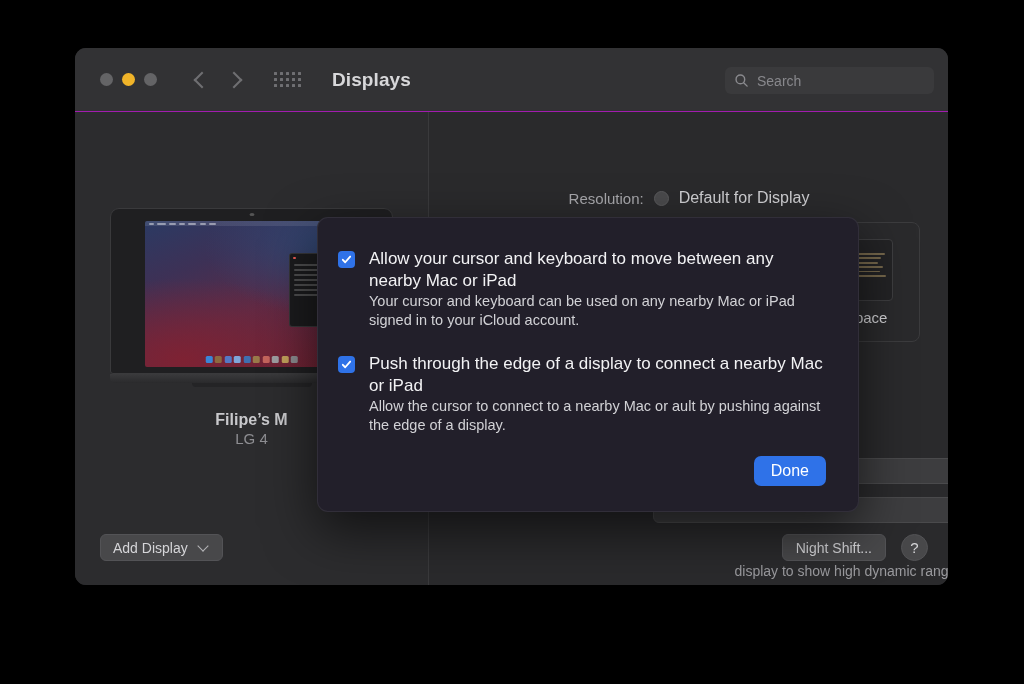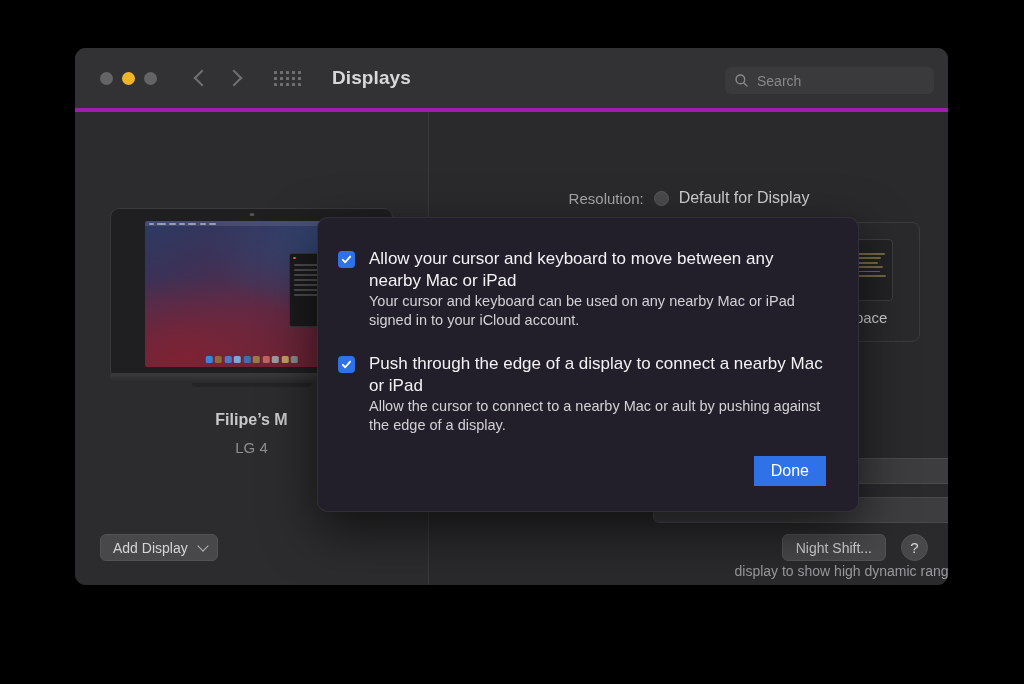--- a/index.html
+++ b/index.html
@@ -16,21 +16,21 @@
     position: absolute; left: 75px; top: 48px;
     width: 873px; height: 537px;
     background: #2a2a2c;
     border-radius: 11px;
     overflow: hidden;
     box-shadow: 0 14px 40px rgba(0,0,0,.75);
   }
   .titlebar {
     position: absolute; left:0; top:0; width:100%; height: 64px;
     background: #323234;
-    border-bottom: 4px solid #a21caf;
+    border-bottom: 1px solid #a21caf;
     display:flex; align-items:center;
   }
   .traffic { display:flex; gap:9px; margin-left: 25px; }
   .tl { width: 13px; height: 13px; border-radius: 50%; }
   .tl.close   { background: #646466; }
   .tl.min     { background: #f0b429; }
   .tl.zoom    { background: #646466; }
 
   .navbtns { display:flex; gap:20px; margin-left: 39px; align-items:center; }
   .chev { width: 12px; height: 12px; border-left: 2.2px solid #6f6f72; border-bottom: 2.2px solid #6f6f72; }
@@ -105,25 +105,25 @@
     width: 283px; height: 9px;
     background: linear-gradient(180deg,#3a3a3c,#2a2a2c);
     border-radius: 0 0 5px 5px;
     margin: 0 auto;
   }
   .mac-foot {
     width: 120px; height: 4px; margin: 0 auto;
     background: #242426; border-radius: 0 0 4px 4px;
   }
   .disp-name { text-align:center; margin-top: 24px; color:#c9c9cc; font-size: 16px; font-weight: 600; }
-  .disp-sub  { text-align:center; margin-top: 10px; color:#8e8e92; font-size: 15px; }
+  .disp-sub  { text-align:center; margin-top: 1px; color:#8e8e92; font-size: 15px; }
 
   .add-display {
     position:absolute; left: 25px; bottom: 24px;
-    height: 27px; padding: 0 10px 0 12px;
+    height: 27px; padding: 0 15px 0 12px;
     background: #48484a; border-radius: 6px;
     display:flex; align-items:center; gap: 11px;
     color: #d5d5d8; font-size: 14px;
     border: 1px solid #535356;
   }
   .dn-chev { width:8px;height:8px;border-left:1.6px solid #b5b5b8;border-bottom:1.6px solid #b5b5b8;transform:rotate(-45deg);margin-bottom:3px;}
 
   
   .detail { position:absolute; left: 355px; top: 64px; right: 0; bottom: 0; background: #2a2a2c; }
 
@@ -195,21 +195,21 @@
   .cb {
     flex: none; width: 17px; height: 17px; border-radius: 4px;
     background: #2f72e8; margin-top: 3px;
     display:flex; align-items:center; justify-content:center;
   }
   .opt-title { color:#f2f2f4; font-size: 17px; line-height: 22px; font-weight: 400; }
   .opt-desc  { color:#d2d2d6; font-size: 14.5px; line-height: 19px; }
   .done-btn {
     position:absolute; right: 32px; bottom: 25px;
     background:#2f72e8; color:#fff; font-size: 16px;
-    padding: 6px 17px; border-radius: 0; border:none;
+    padding: 6px 17px; border-radius: 7px; border:none;
   }
 </style>
 </head>
 <body>
 
 <div id="root">
 
   <div class="window">
 
     <div class="titlebar">

